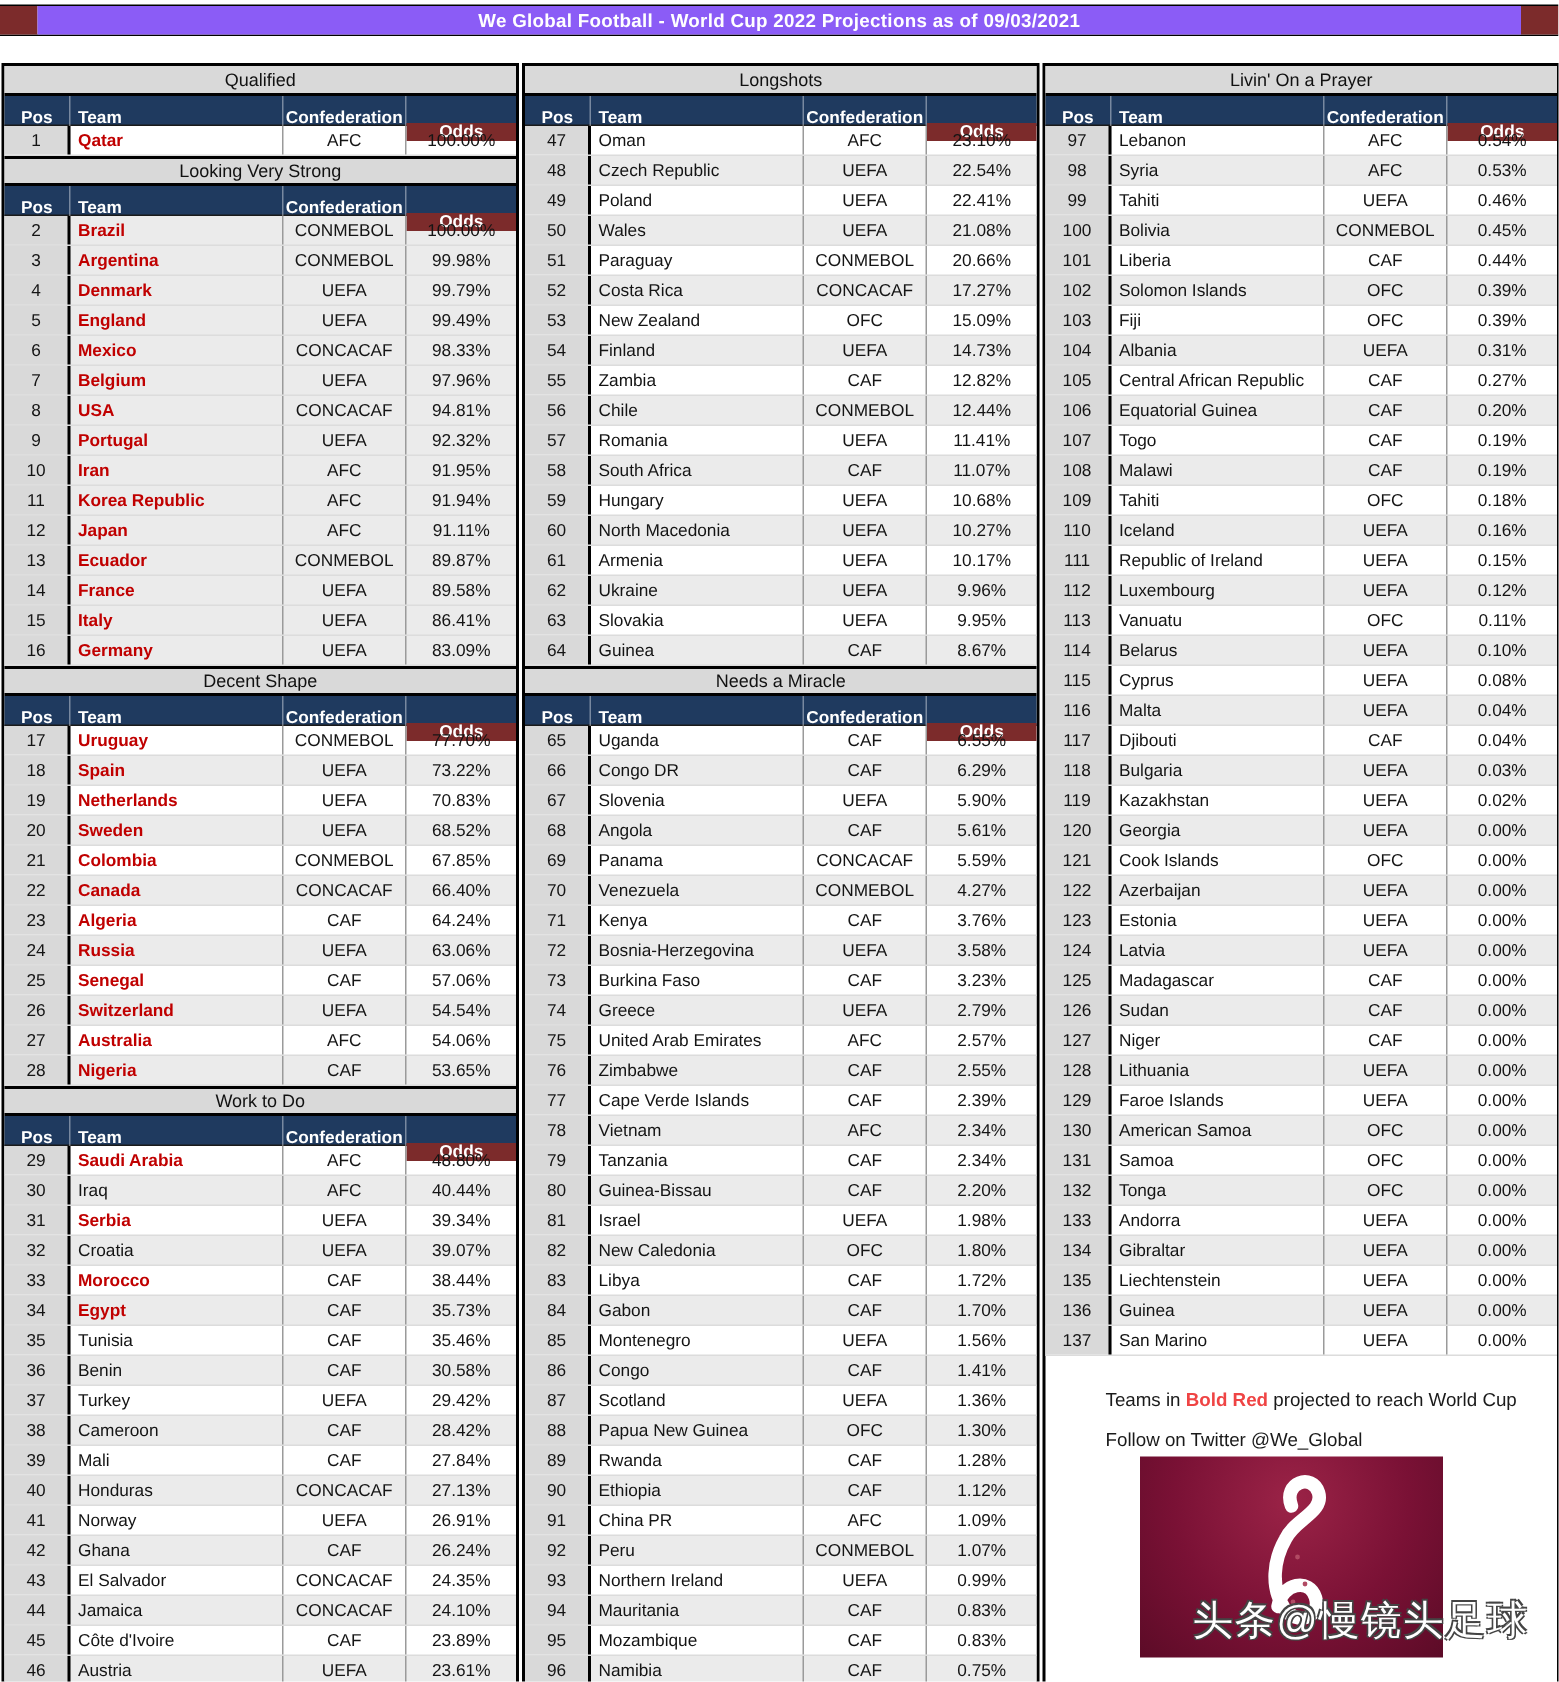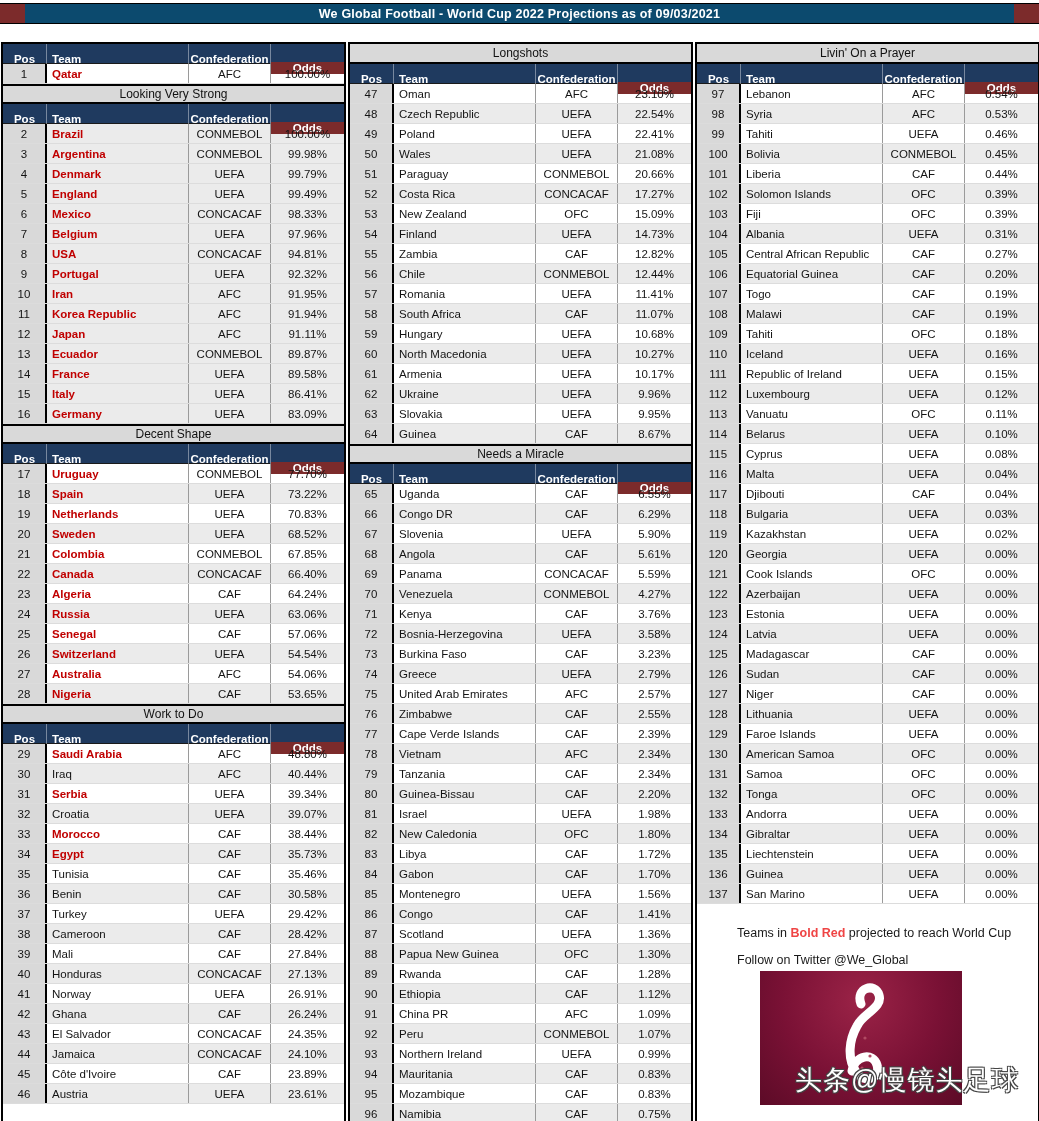--- a/index.html
+++ b/index.html
@@ -70,28 +70,29 @@
     position:absolute;left:795px;top:1062px;width:244px;
     font-size:27px;font-weight:normal;color:#fff;letter-spacing:1px;white-space:nowrap;
     text-shadow:-1px -1px 0 #444,1px -1px 0 #444,-1px 1px 0 #444,1px 1px 0 #444;
   }
 </style>
 </head>
 <body>
 
 <div class="title-bar">
   <div class="title-cap" style="background:#7C2B2B;"></div>
-  <div class="title-center" style="background:#0c4a6e;">
+  <div class="title-center" style="background:#8b5cf6;">
     <span>We Global Football - World Cup 2022 Projections as of 09/03/2021</span>
   </div>
   <div class="title-cap" style="background:#7C2B2B;"></div>
 </div>
 
 <div class="main">
   <div class="tcol" id="col0">
+      <div class="section-header">Qualified</div>
       <div class="hdr-row">
         <div class="hdr-cell pos">Pos</div>
         <div class="hdr-cell team">Team</div>
         <div class="hdr-cell conf">Confederation</div>
         <div class="hdr-cell odds">Odds</div>
       </div>
       <div class="data-row">
         <div class="cell pos">1</div>
         <div class="cell team red">Qatar</div>
         <div class="cell conf">AFC</div>

